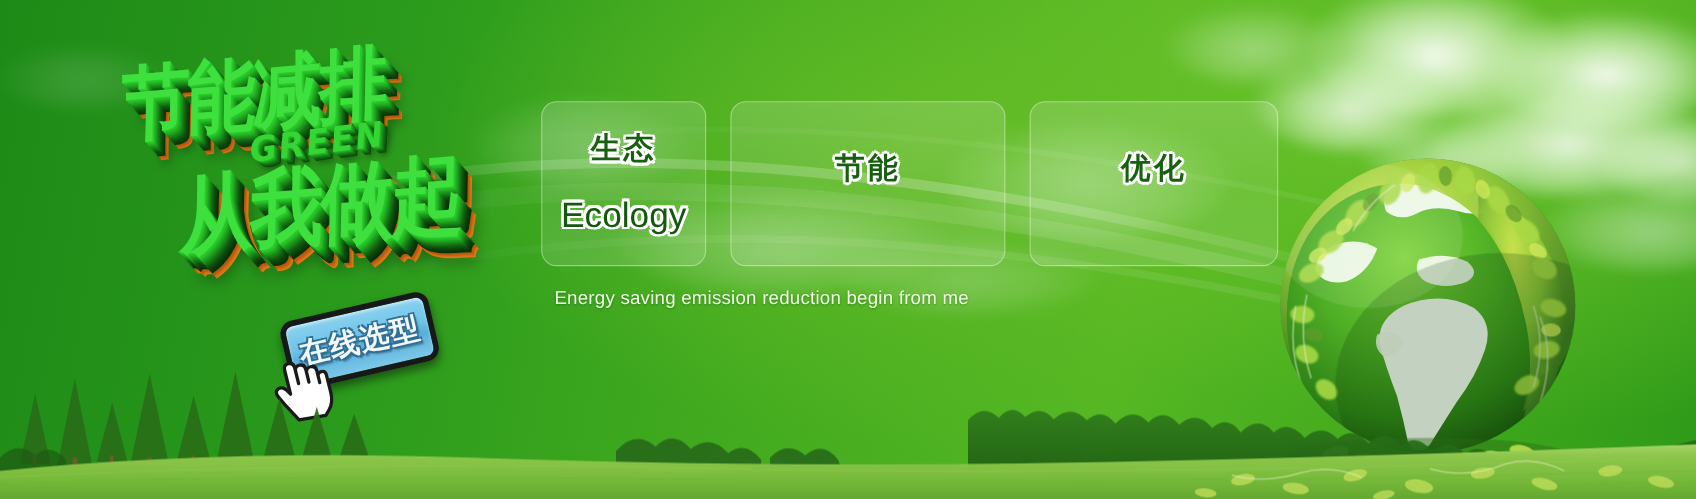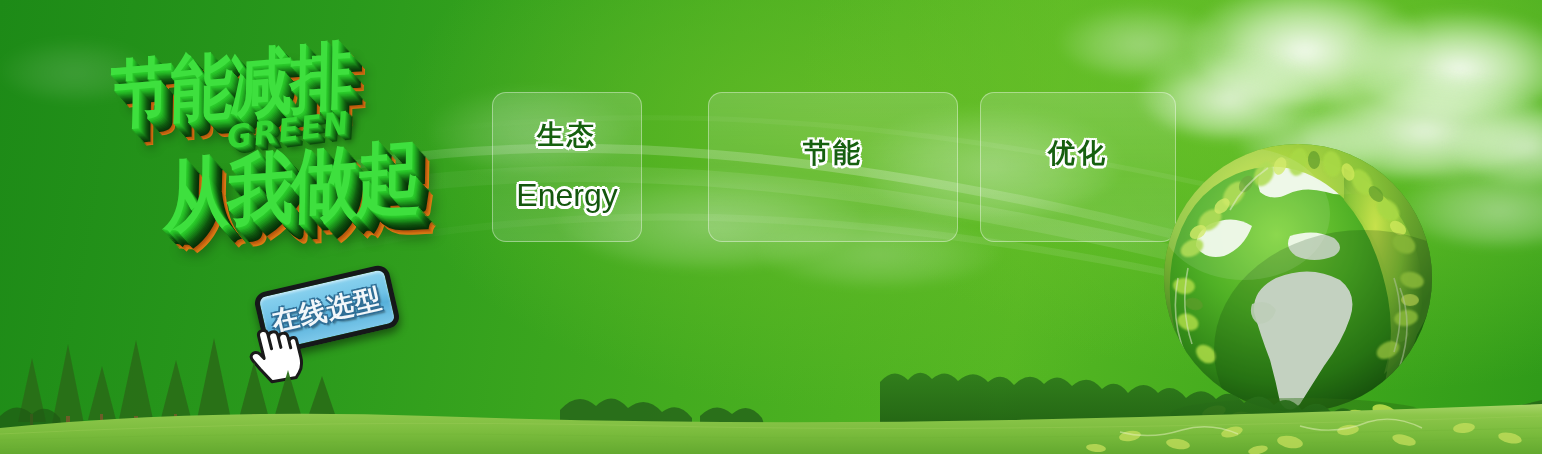--- a/index.html
+++ b/index.html
@@ -137,22 +137,22 @@
   .card{
     border-radius:14px;
     border:1px solid rgba(255,255,255,.38);
     background:linear-gradient(180deg, rgba(255,255,255,.155) 0%, rgba(255,255,255,.085) 55%, rgba(255,255,255,.135) 100%);
     display:flex; flex-direction:column;
     align-items:center; justify-content:center;
     padding:12px 0 16px;
     height:150px;
   }
   .card-1{ width:150px; }
-  .card-2{ width:250px;margin-left:44px; }
-  .card-3{ width:196px; }
+  .card-2{ width:250px; }
+  .card-3{ width:226px; }
 
   .card-cn{
     font-family:"DejaVu Sans", sans-serif;
     font-size:27px;
     font-weight:bold;
     color:#16600f;
     letter-spacing:3px;
     margin-bottom:24px;
     text-shadow:
       -2px -2px 0 #fff, 2px -2px 0 #fff, -2px 2px 0 #fff, 2px 2px 0 #fff,
@@ -246,30 +246,31 @@
   </div>
   <svg class="hand-cursor" style="position:absolute;left:243px;top:318px;" viewBox="0 0 64 70">
     <g transform="rotate(-14 32 35)">
       <path d="M22 66 L13 50 L8 40 Q5 34 10 32 Q14 31 17 35 L20 40 L20 16 Q20 11 25 11 Q30 11 30 16 L30 32 L30 20 Q30 15 35 15 Q40 15 40 20 L40 33 L40 24 Q40 19 45 19 Q50 19 50 24 L50 36 L50 30 Q50 26 54 26 Q58 26 58 30 L58 48 Q58 58 52 64 L48 68 Z" fill="#ffffff" stroke="#1a1a1a" stroke-width="3.2" stroke-linejoin="round"></path>
     </g>
   </svg>
 
   <div class="cards">
     <div class="card card-1">
       <div class="card-cn">生态</div>
-      <div class="card-en">Energy</div>
+      <div class="card-en">Ecology</div>
     </div>
     <div class="card card-2">
       <div class="card-cn">节能</div>
     </div>
     <div class="card card-3">
       <div class="card-cn">优化</div>
     </div>
   </div>
 
+  <div class="tagline">Energy saving emission reduction begin from me</div>
 
   <svg class="globe-wrap" viewBox="0 0 300 300">
     <defs>
       <radialGradient id="gSphere" cx="42%" cy="34%" r="72%">
         <stop offset="0" stop-color="#7fd43a"></stop>
         <stop offset=".42" stop-color="#4fb025"></stop>
         <stop offset=".76" stop-color="#2e8316"></stop>
         <stop offset="1" stop-color="#16500c"></stop>
       </radialGradient>
       <radialGradient id="gLeafBand" cx="40%" cy="26%" r="70%">

